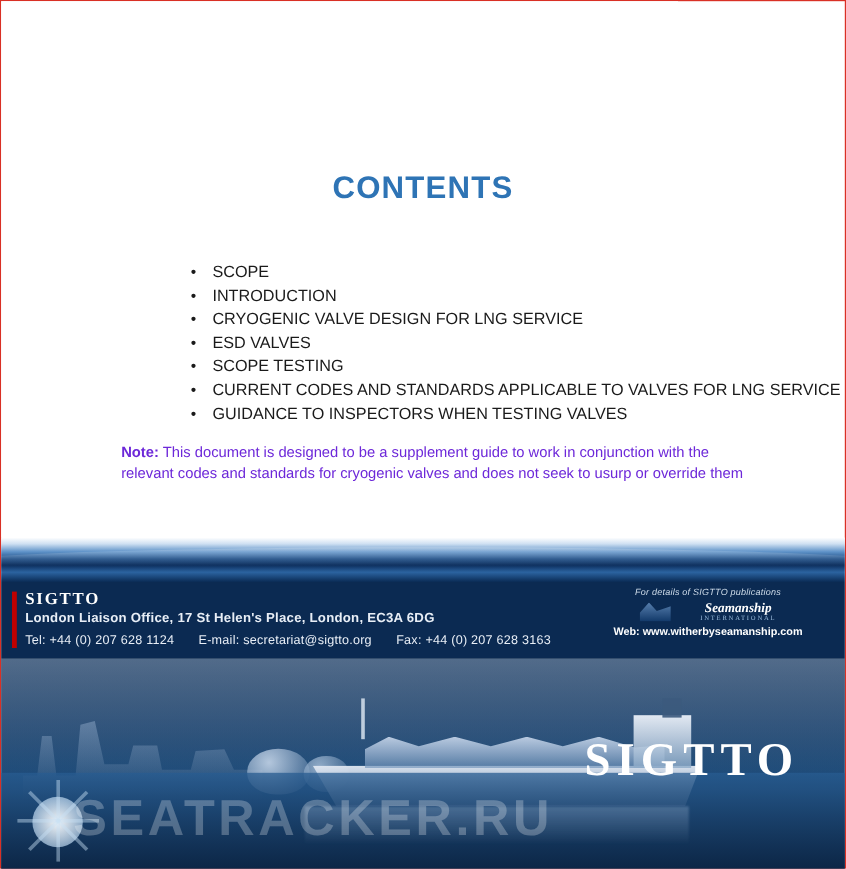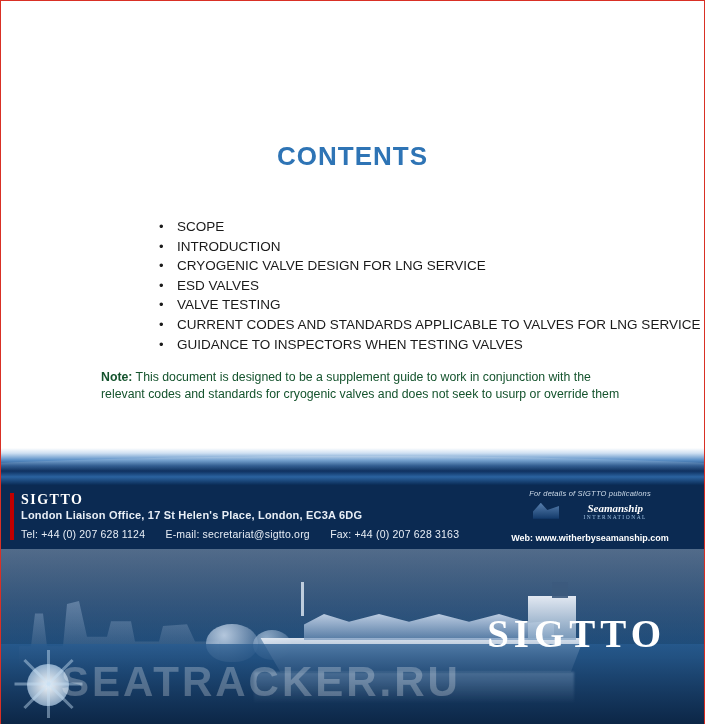--- a/index.html
+++ b/index.html
@@ -72,21 +72,21 @@
     color: #1a1a1a;
   }
 
   .note {
     position: absolute;
     left: 100px;
     top: 368px;
     width: 520px;
     font-size: 12.3px;
     line-height: 16.5px;
-    color: #14532d;
+    color: #6d28d9;
     font-family: "Liberation Sans", sans-serif;
   }
   .note b { font-weight: bold; }
 
   
   .wave-band {
     position: absolute;
     left: 0;
     top: 447px;
     width: 703px;
@@ -200,21 +200,21 @@
   }
   .seamanship-logo .sub {
     display: block;
     font-size: 5.5px;
     letter-spacing: 1.5px;
     color: #9fc0e0;
     font-style: normal;
     font-weight: normal;
   }
   .web-line {
-    margin-top: 13px;
+    margin-top: 1px;
     font-size: 9px;
     font-weight: bold;
     color: #ffffff;
   }
 
   
   .photo {
     position: absolute;
     left: 0;
     top: 548px;
@@ -356,21 +356,21 @@
 
   <div class="content">
 
     <div class="contents-title">CONTENTS</div>
 
     <ul class="toc">
       <li>SCOPE</li>
       <li>INTRODUCTION</li>
       <li>CRYOGENIC VALVE DESIGN FOR LNG SERVICE</li>
       <li>ESD VALVES</li>
-      <li>VALVE TESTING</li>
+      <li>SCOPE TESTING</li>
       <li>CURRENT CODES AND STANDARDS APPLICABLE TO VALVES FOR LNG SERVICE</li>
       <li>GUIDANCE TO INSPECTORS WHEN TESTING VALVES</li>
     </ul>
 
     <div class="note">
       <b>Note:</b><span> This document is designed to be a supplement guide to work in conjunction with the relevant codes and standards for cryogenic valves and does not seek to usurp or override them</span>
     </div>
   </div>
 
   <div class="wave-band"></div>

